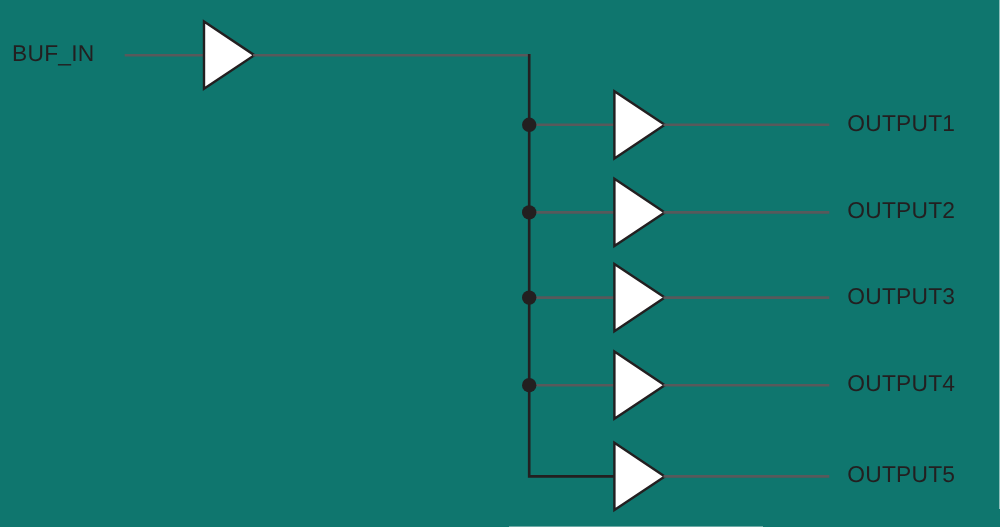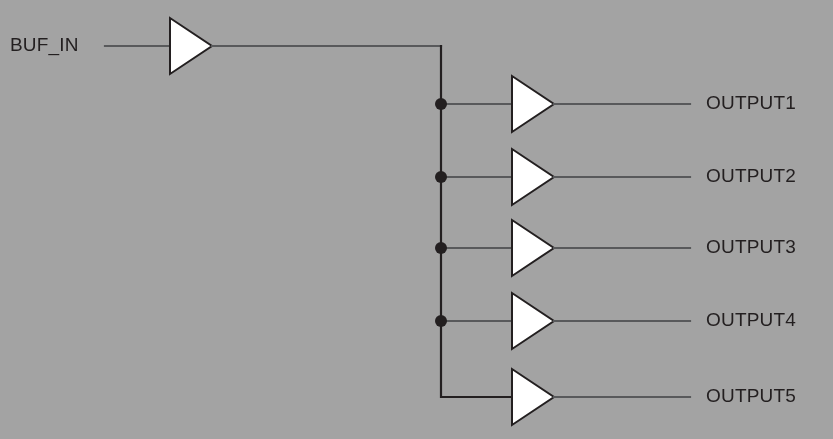--- a/index.html
+++ b/index.html
@@ -7,21 +7,21 @@
     padding: 0;
     background: #ffffff;
   }
   body {
     font-family: "Liberation Sans", sans-serif;
   }
   #diagram-root {
     position: relative;
     width: 833px;
     height: 439px;
-    background: #a3a3a3;
+    background: #0f766e;
     overflow: hidden;
   }
   #schematic-svg {
     position: absolute;
     left: 0;
     top: 0;
     width: 833px;
     height: 439px;
     display: block;
   }

